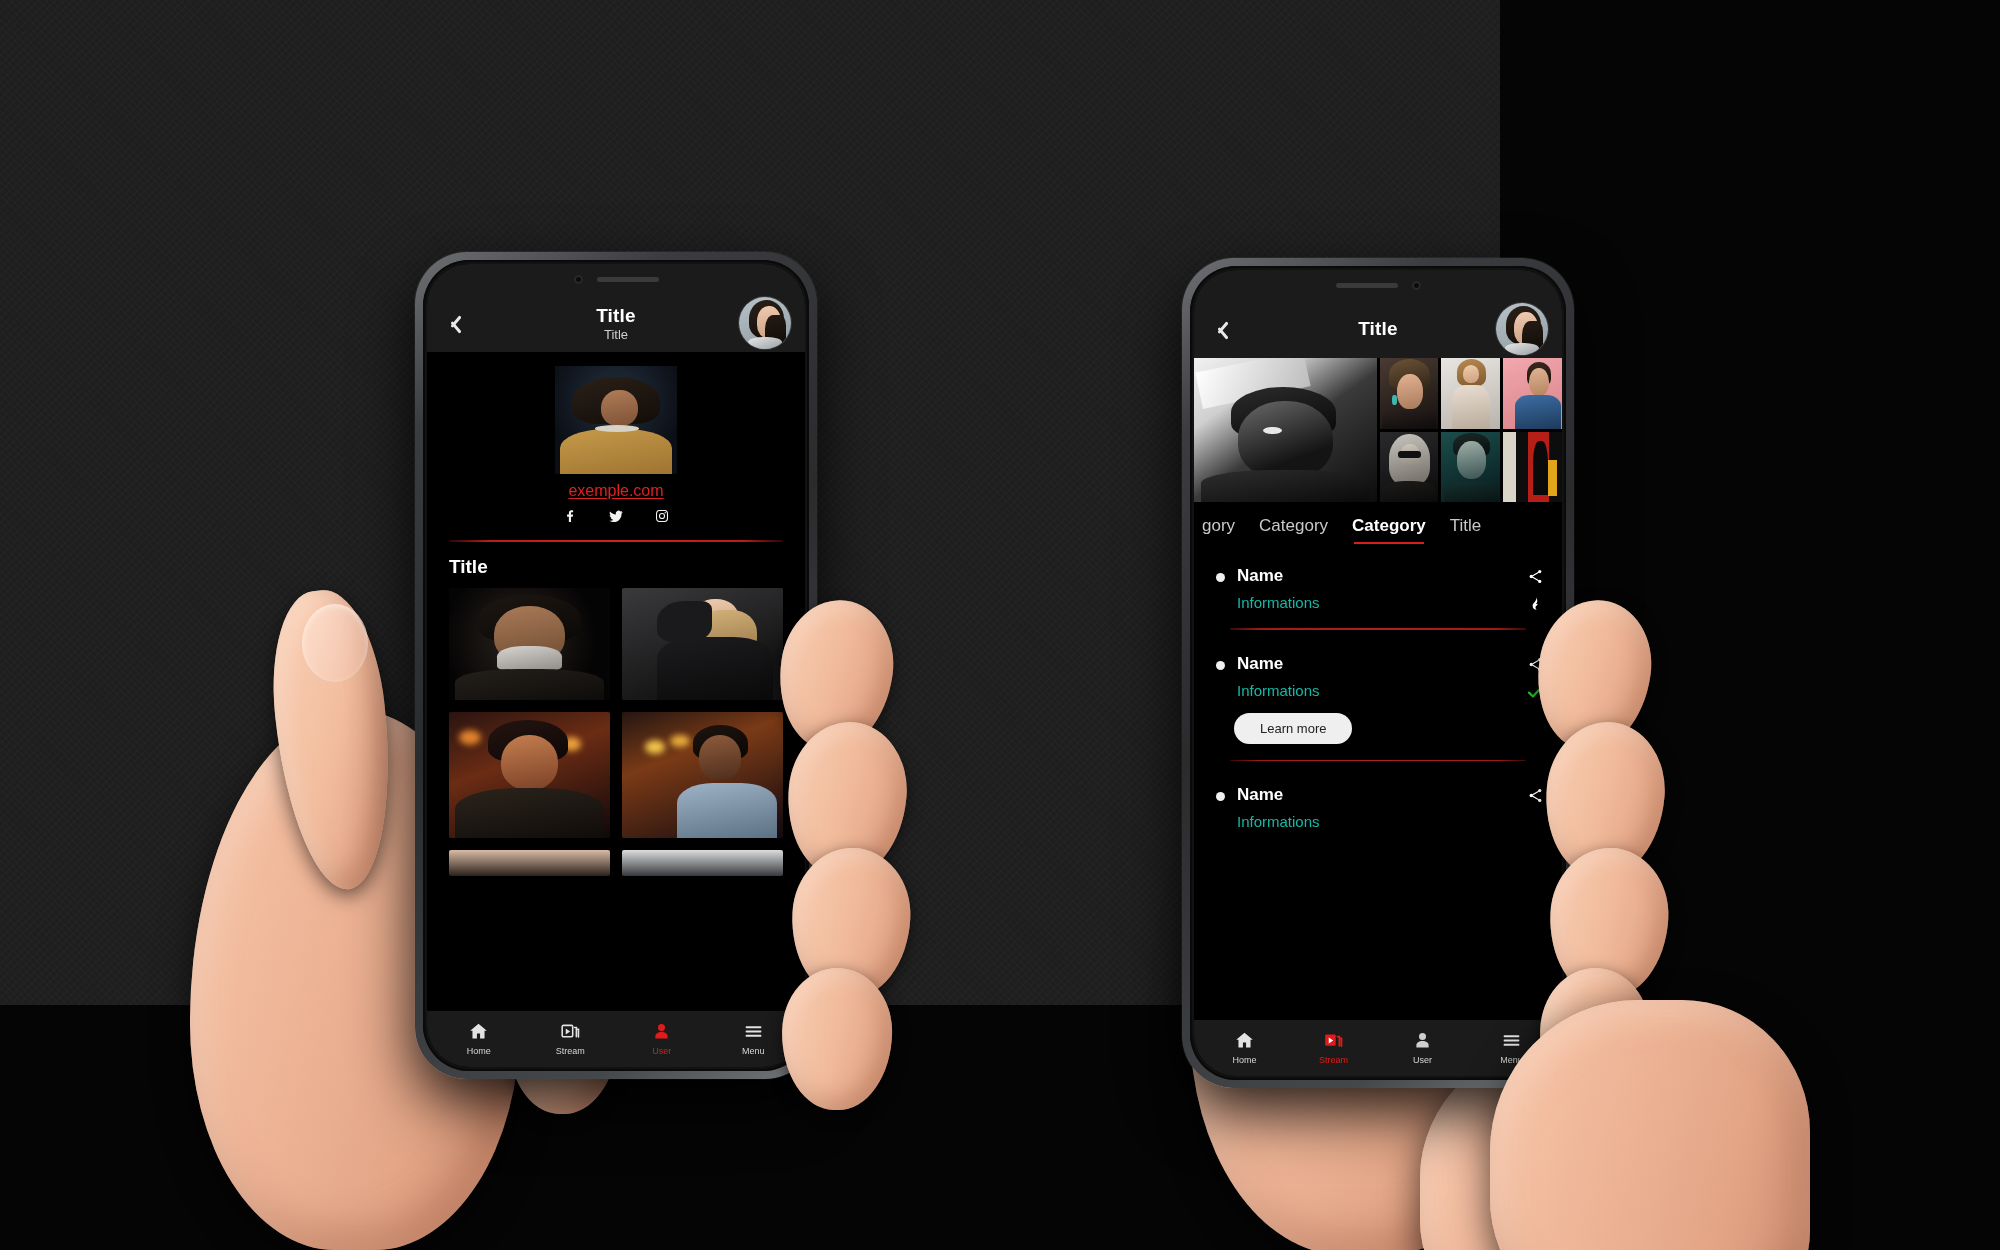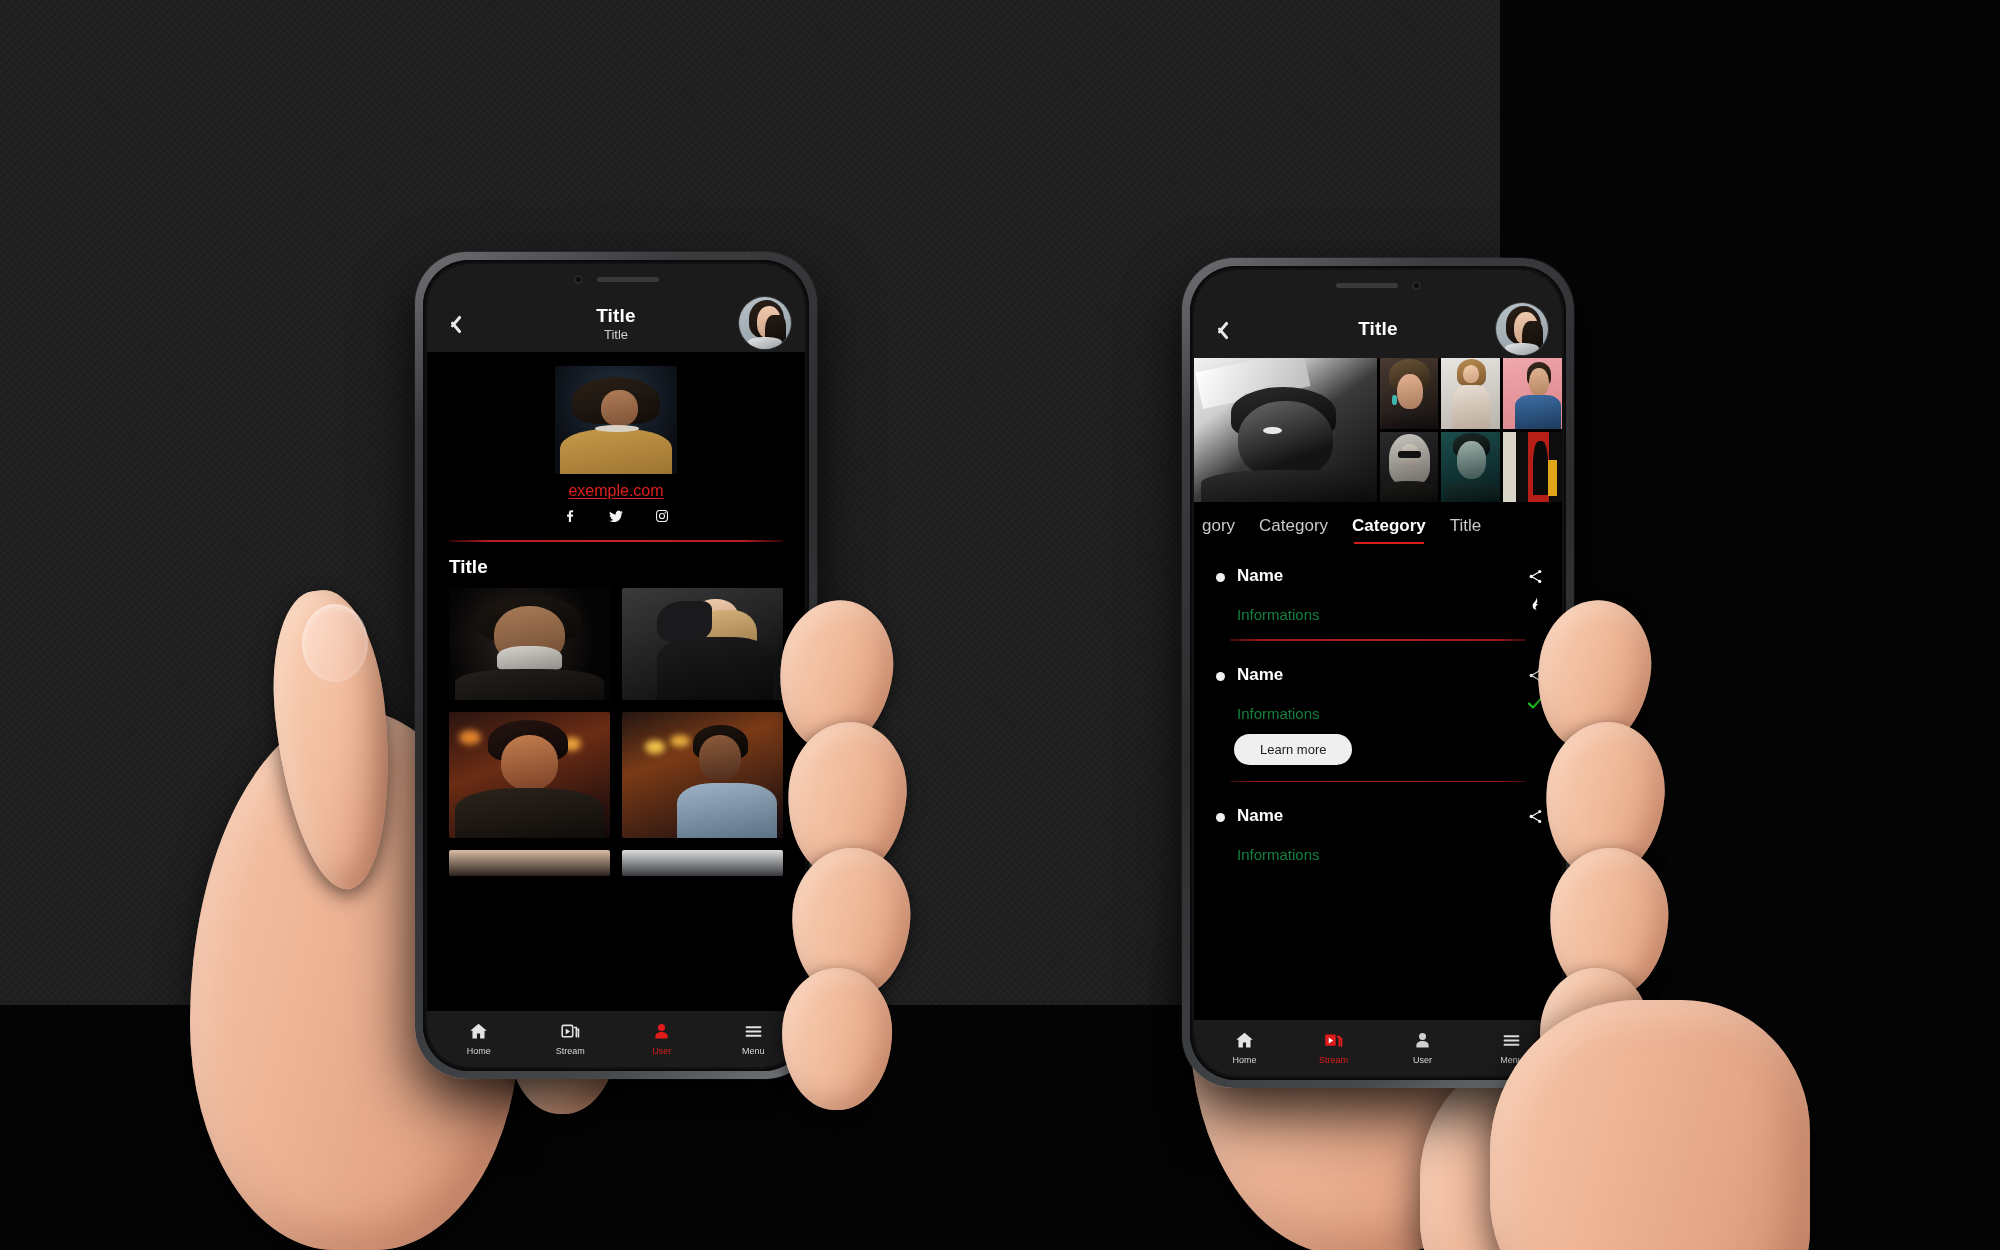--- a/index.html
+++ b/index.html
@@ -180,21 +180,21 @@
   .tab { color:#c9c9c9; padding:4px 12px 10px; white-space:nowrap; cursor:pointer; position:relative; }
   .tab.active { color:#fff; font-weight:bold; }
   .tab.active::after {
     content:""; position:absolute; left:14px; right:14px; bottom:2px; height:2px; background:#d51f1f;
   }
   .list { padding:6px 0 0; background:#000; }
   .lrow { padding:14px 18px 10px; position:relative; }
   .lrow-head { display:flex; align-items:flex-start; }
   .bullet { width:9px; height:9px; border-radius:50%; background:#f0f0f0; margin:7px 12px 0 4px; flex:none; }
   .lname { color:#fff; font-weight:bold; }
-  .linfo { color:#15803d; margin-top:20px; }
+  .linfo { color:#14b8a6; margin-top:8px; }
   .row-icons { margin-left:auto; display:flex; flex-direction:column; align-items:center; gap:10px; padding-top:2px; }
   .icn { cursor:pointer; display:block; }
   .learn-btn {
     display:inline-block; background:#efefef; color:#222; border:none;
     border-radius:20px; padding:8px 26px; margin:12px 0 0 22px; cursor:pointer;
     font-family:"Liberation Sans", sans-serif;
   }
   .divider-red2 { height:1.5px; margin:16px 18px 0; background: linear-gradient(90deg,#3a0808,#9e1a1a 10%, #b02020 50%, #9e1a1a 90%, #3a0808); }
 </style>
 </head>

